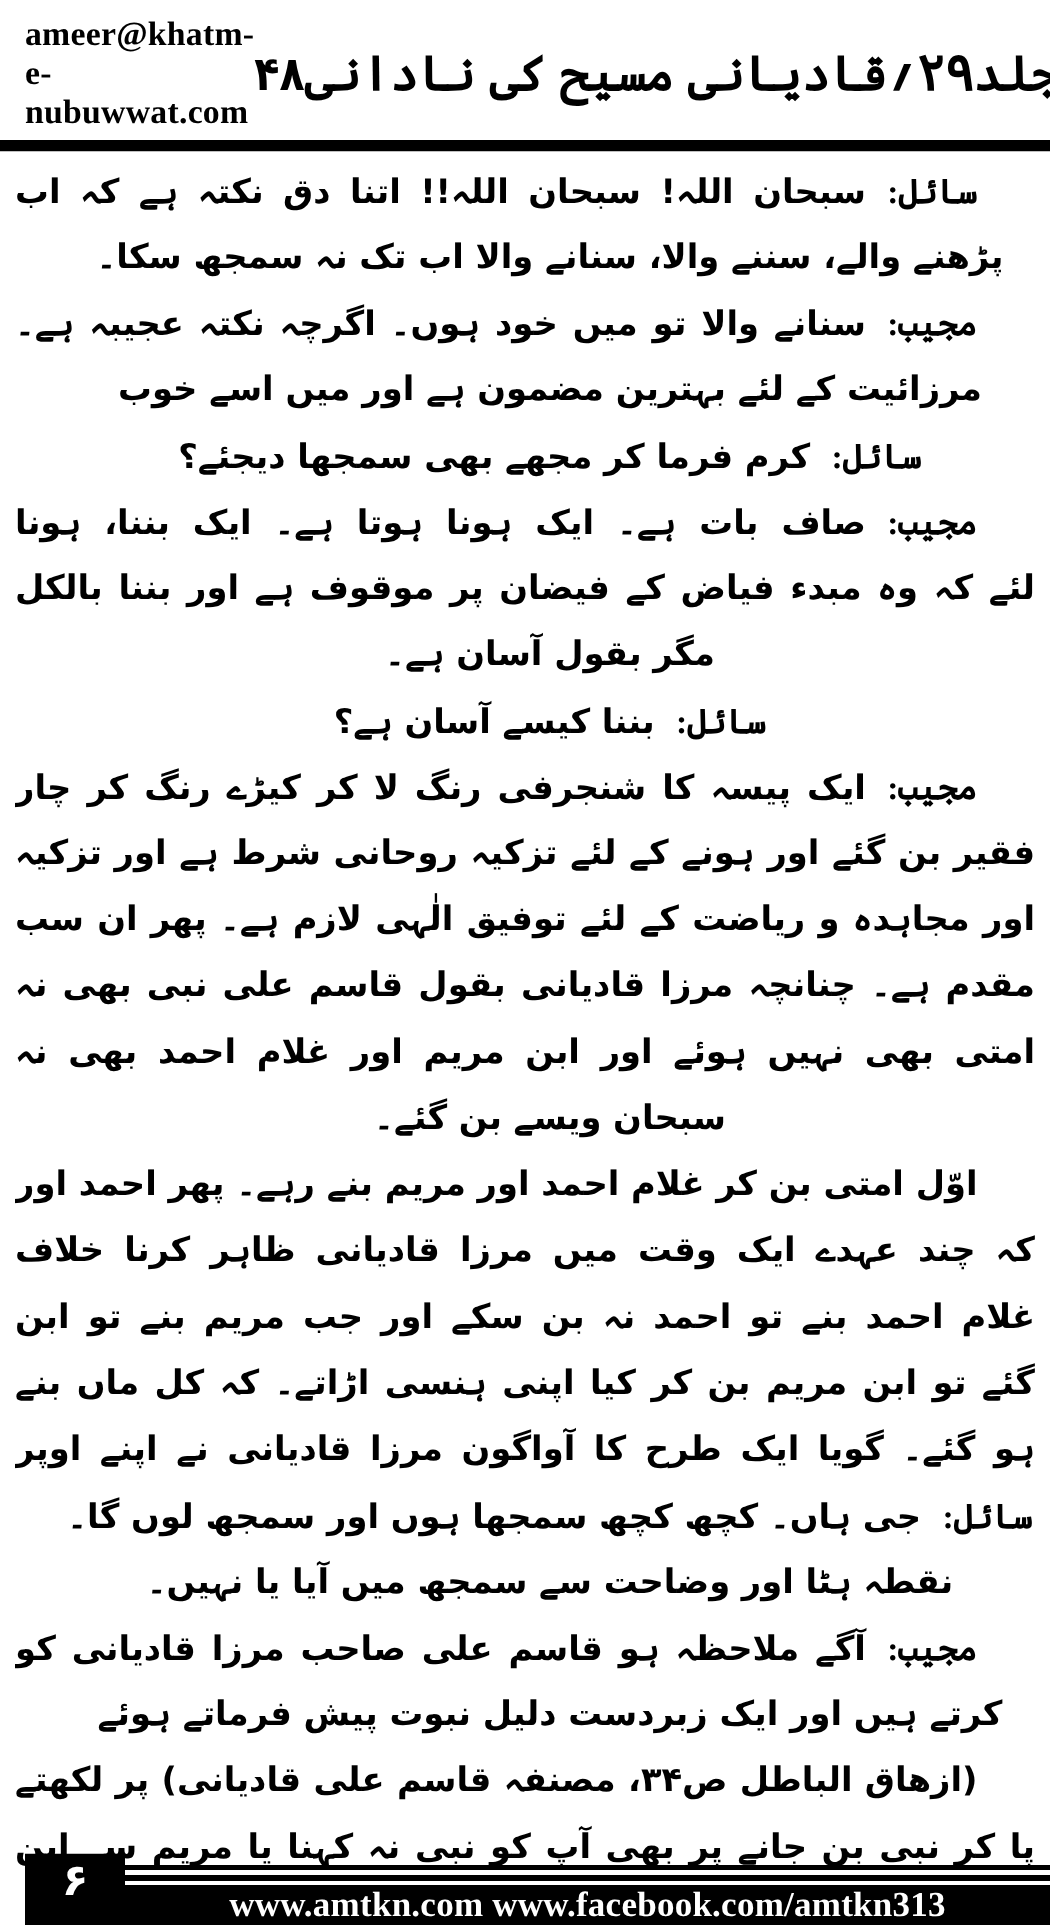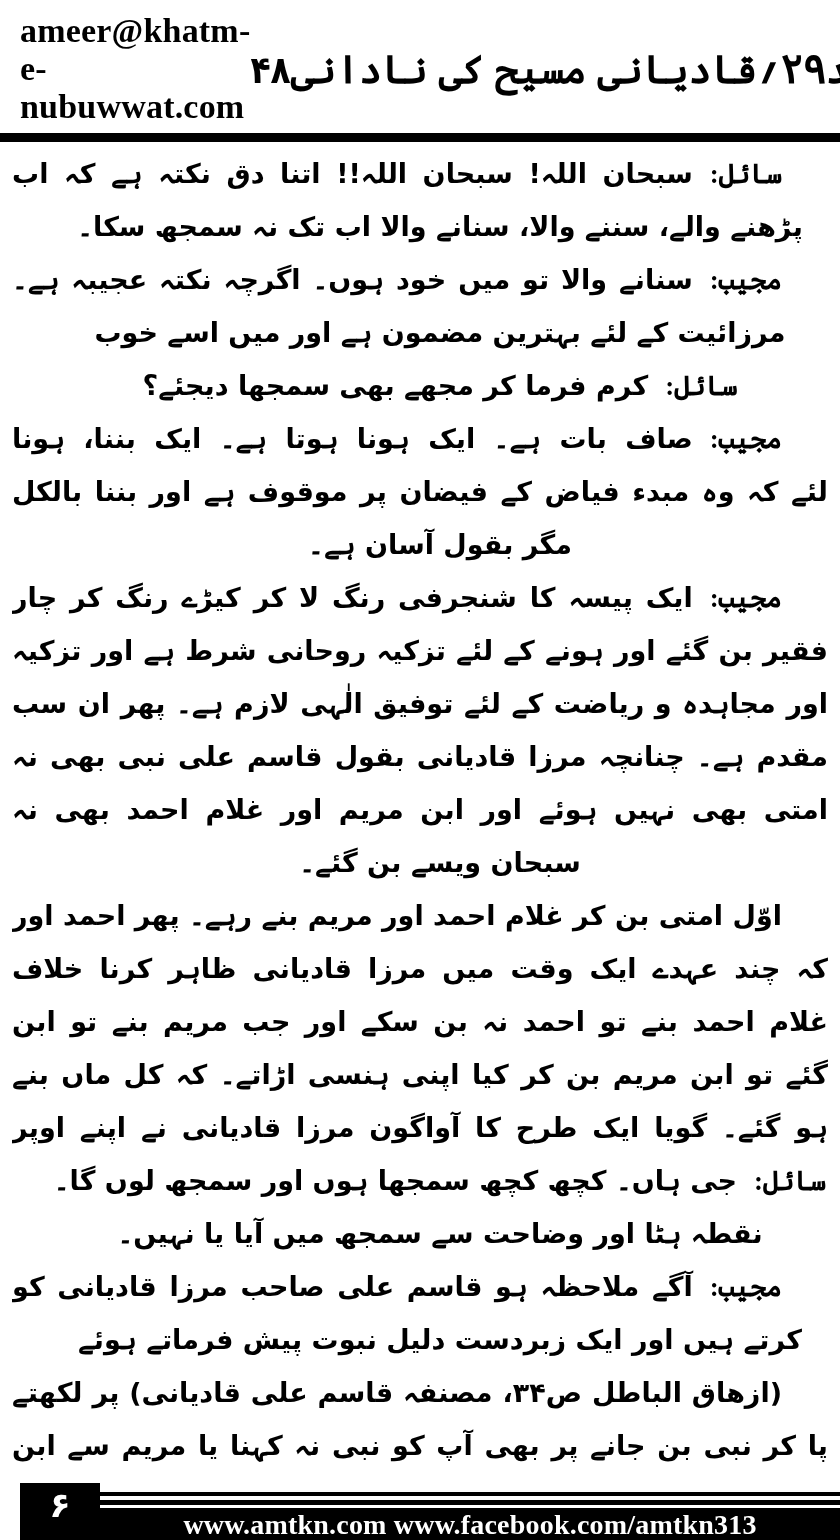--- a/index.html
+++ b/index.html
@@ -6,21 +6,21 @@
   body{
     width:840px;height:1540px;position:relative;background:#ffffff;color:#000;
     font-family:"DejaVu Sans",sans-serif;overflow:hidden;
   }
   
   .hdr{
     display:flex;align-items:center;justify-content:space-between;
     padding:12px 20px 2px 20px;direction:ltr;
   }
   .hdr-email{
-    font-family:"Liberation Serif",serif;font-weight:bold;font-size:34px;letter-spacing:.2px;
+    font-family:"Liberation Serif",serif;font-weight:bold;font-size:27px;letter-spacing:.2px;
   }
   .hdr-num{
     font-family:"DejaVu Sans",sans-serif;font-weight:bold;font-size:33px;
     transform:scaleY(1.15);
   }
   .hdr-title{
     direction:rtl;font-weight:bold;font-size:39px;
     font-family:Liberation Sans, sans-serif;white-space:nowrap;
   }
   .hdr-rule{height:9px;background:#000;margin-top:5px;}
@@ -67,20 +67,21 @@
 
 <div class="page-body">
     <div class="line align-indent-justify"><span class="spk">سائل:</span><span>سبحان اللہ! سبحان اللہ!! اتنا دق نکتہ ہے کہ اب بھی اس پر بھاری نقطہ ہے کہ</span></div>
     <div class="line align-center"><span>پڑھنے والے، سننے والا، سنانے والا اب تک نہ سمجھ سکا۔</span></div>
     <div class="line align-indent-justify"><span class="spk">مجیب:</span><span>سنانے والا تو میں خود ہوں۔ اگرچہ نکتہ عجیبہ ہے۔ لیکن انکشاف حقیقت</span></div>
     <div class="line align-center"><span>مرزائیت کے لئے بہترین مضمون ہے اور میں اسے خوب سمجھ گیا ہوں۔</span></div>
     <div class="line align-center"><span class="spk">سائل:</span><span>کرم فرما کر مجھے بھی سمجھا دیجئے؟</span></div>
     <div class="line align-indent-justify"><span class="spk">مجیب:</span><span>صاف بات ہے۔ ایک ہونا ہوتا ہے۔ ایک بننا، ہونا مشکل چیز ہے۔ اس</span></div>
     <div class="line align-justify"><span>لئے کہ وہ مبدء فیاض کے فیضان پر موقوف ہے اور بننا بالکل آسان۔ دیکھئے فقیر ہونا مشکل ہے۔</span></div>
     <div class="line align-center"><span>مگر بقول آسان ہے۔</span></div>
+    <div class="line align-center"><span class="spk">سائل:</span><span>بننا کیسے آسان ہے؟</span></div>
     <div class="line align-indent-justify"><span class="spk">مجیب:</span><span>ایک پیسہ کا شنجرفی رنگ لا کر کیڑے رنگ کر چار پیسے کی تسبیح ہاتھ میں لے لو۔</span></div>
     <div class="line align-justify"><span>فقیر بن گئے اور ہونے کے لئے تزکیہ روحانی شرط ہے اور تزکیہ کے لئے مجاہدہ و ریاضت شرط ہے</span></div>
     <div class="line align-justify"><span>اور مجاہدہ و ریاضت کے لئے توفیق الٰہی لازم ہے۔ پھر ان سب باتوں کے بعد فیاض حقیقی کا فیضان</span></div>
     <div class="line align-justify"><span>مقدم ہے۔ چنانچہ مرزا قادیانی بقول قاسم علی نبی بھی نہ ہوئے اور مریم بھی نہ ہوئے۔ اسی طرح</span></div>
     <div class="line align-justify"><span>امتی بھی نہیں ہوئے اور ابن مریم اور غلام احمد بھی نہ ہوئے۔ بلکہ آپ کی طبیعت جس طرف مائل</span></div>
     <div class="line align-center"><span>سبحان ویسے بن گئے۔</span></div>
     <div class="line align-indent-justify"><span>اوّل امتی بن کر غلام احمد اور مریم بنے رہے۔ پھر احمد اور ابن مریم بنے اور یہ ظاہر ہے</span></div>
     <div class="line align-justify"><span>کہ چند عہدے ایک وقت میں مرزا قادیانی ظاہر کرنا خلاف مصلحت سمجھتے ہوں گے۔ بنابریں جب</span></div>
     <div class="line align-justify"><span>غلام احمد بنے تو احمد نہ بن سکے اور جب مریم بنے تو ابن مریم کیسے بن جاتے۔ پھر جب مریم بن</span></div>
     <div class="line align-justify"><span>گئے تو ابن مریم بن کر کیا اپنی ہنسی اڑاتے۔ کہ کل ماں بنے ہوئے تھے آج بیٹے اسی ماں کے</span></div>

